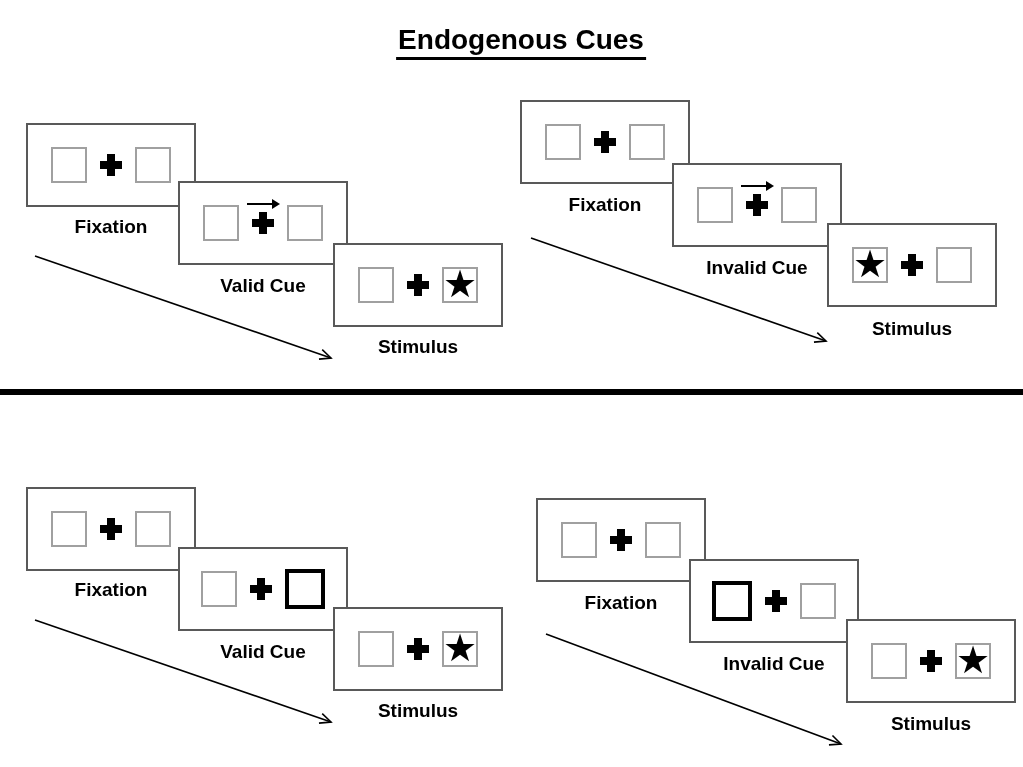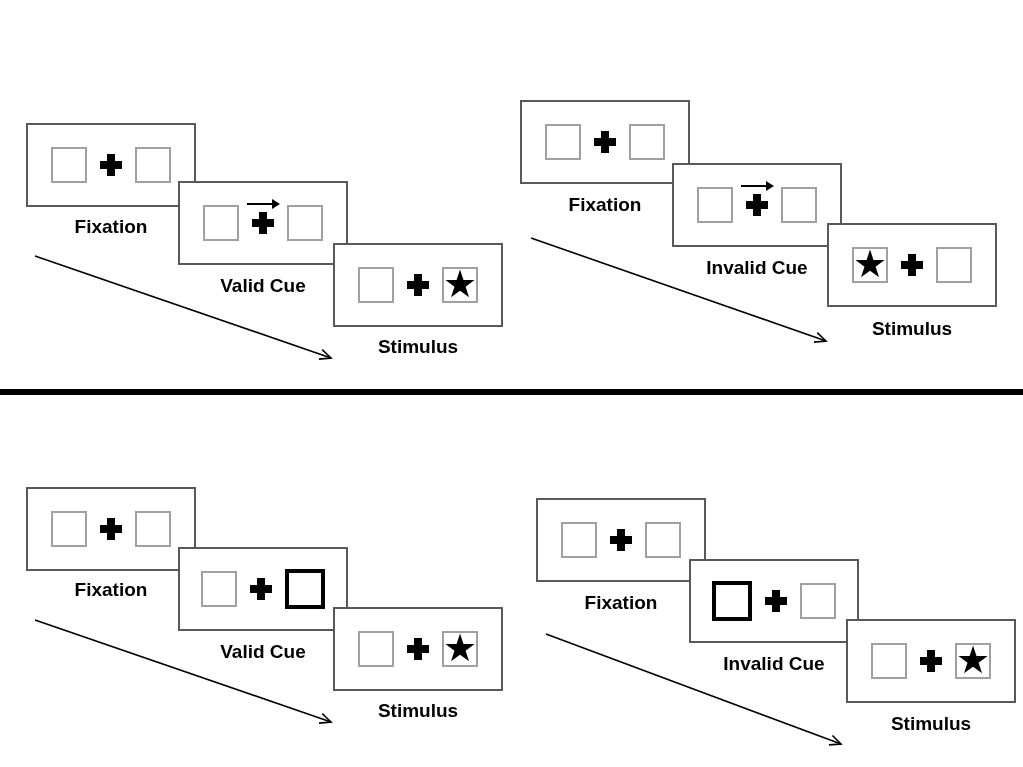--- a/index.html
+++ b/index.html
@@ -49,20 +49,23 @@
       <marker id="ah" markerWidth="18" markerHeight="16" refX="13" refY="6" orient="auto" markerUnits="userSpaceOnUse">
         <path d="M2 1 L13 6 L2 11" fill="none" stroke="#000" stroke-width="1.6"></path>
       </marker>
     </defs>
     <line x1="35" y1="256" x2="331" y2="358" stroke="#000" stroke-width="1.6" marker-end="url(#ah)"></line>
     <line x1="531" y1="238" x2="826" y2="341" stroke="#000" stroke-width="1.6" marker-end="url(#ah)"></line>
     <line x1="35" y1="620" x2="331" y2="722" stroke="#000" stroke-width="1.6" marker-end="url(#ah)"></line>
     <line x1="546" y1="634" x2="841" y2="744" stroke="#000" stroke-width="1.6" marker-end="url(#ah)"></line>
   </svg>
 
+  <div class="title" style="left:521px;top:24px">
+    <span class="title-text">Endogenous Cues</span>
+  </div>
   <div class="divider" style="top:389px"></div>
 
   <div class="panel z1" style="left:26px;top:123px">
     <div class="box"></div>
     <div class="plus"></div>
     <div class="box"></div>
   </div>
   <div class="plabel" style="left:111px;top:216px">Fixation</div>
 
   <div class="panel z2" style="left:178px;top:181px">

